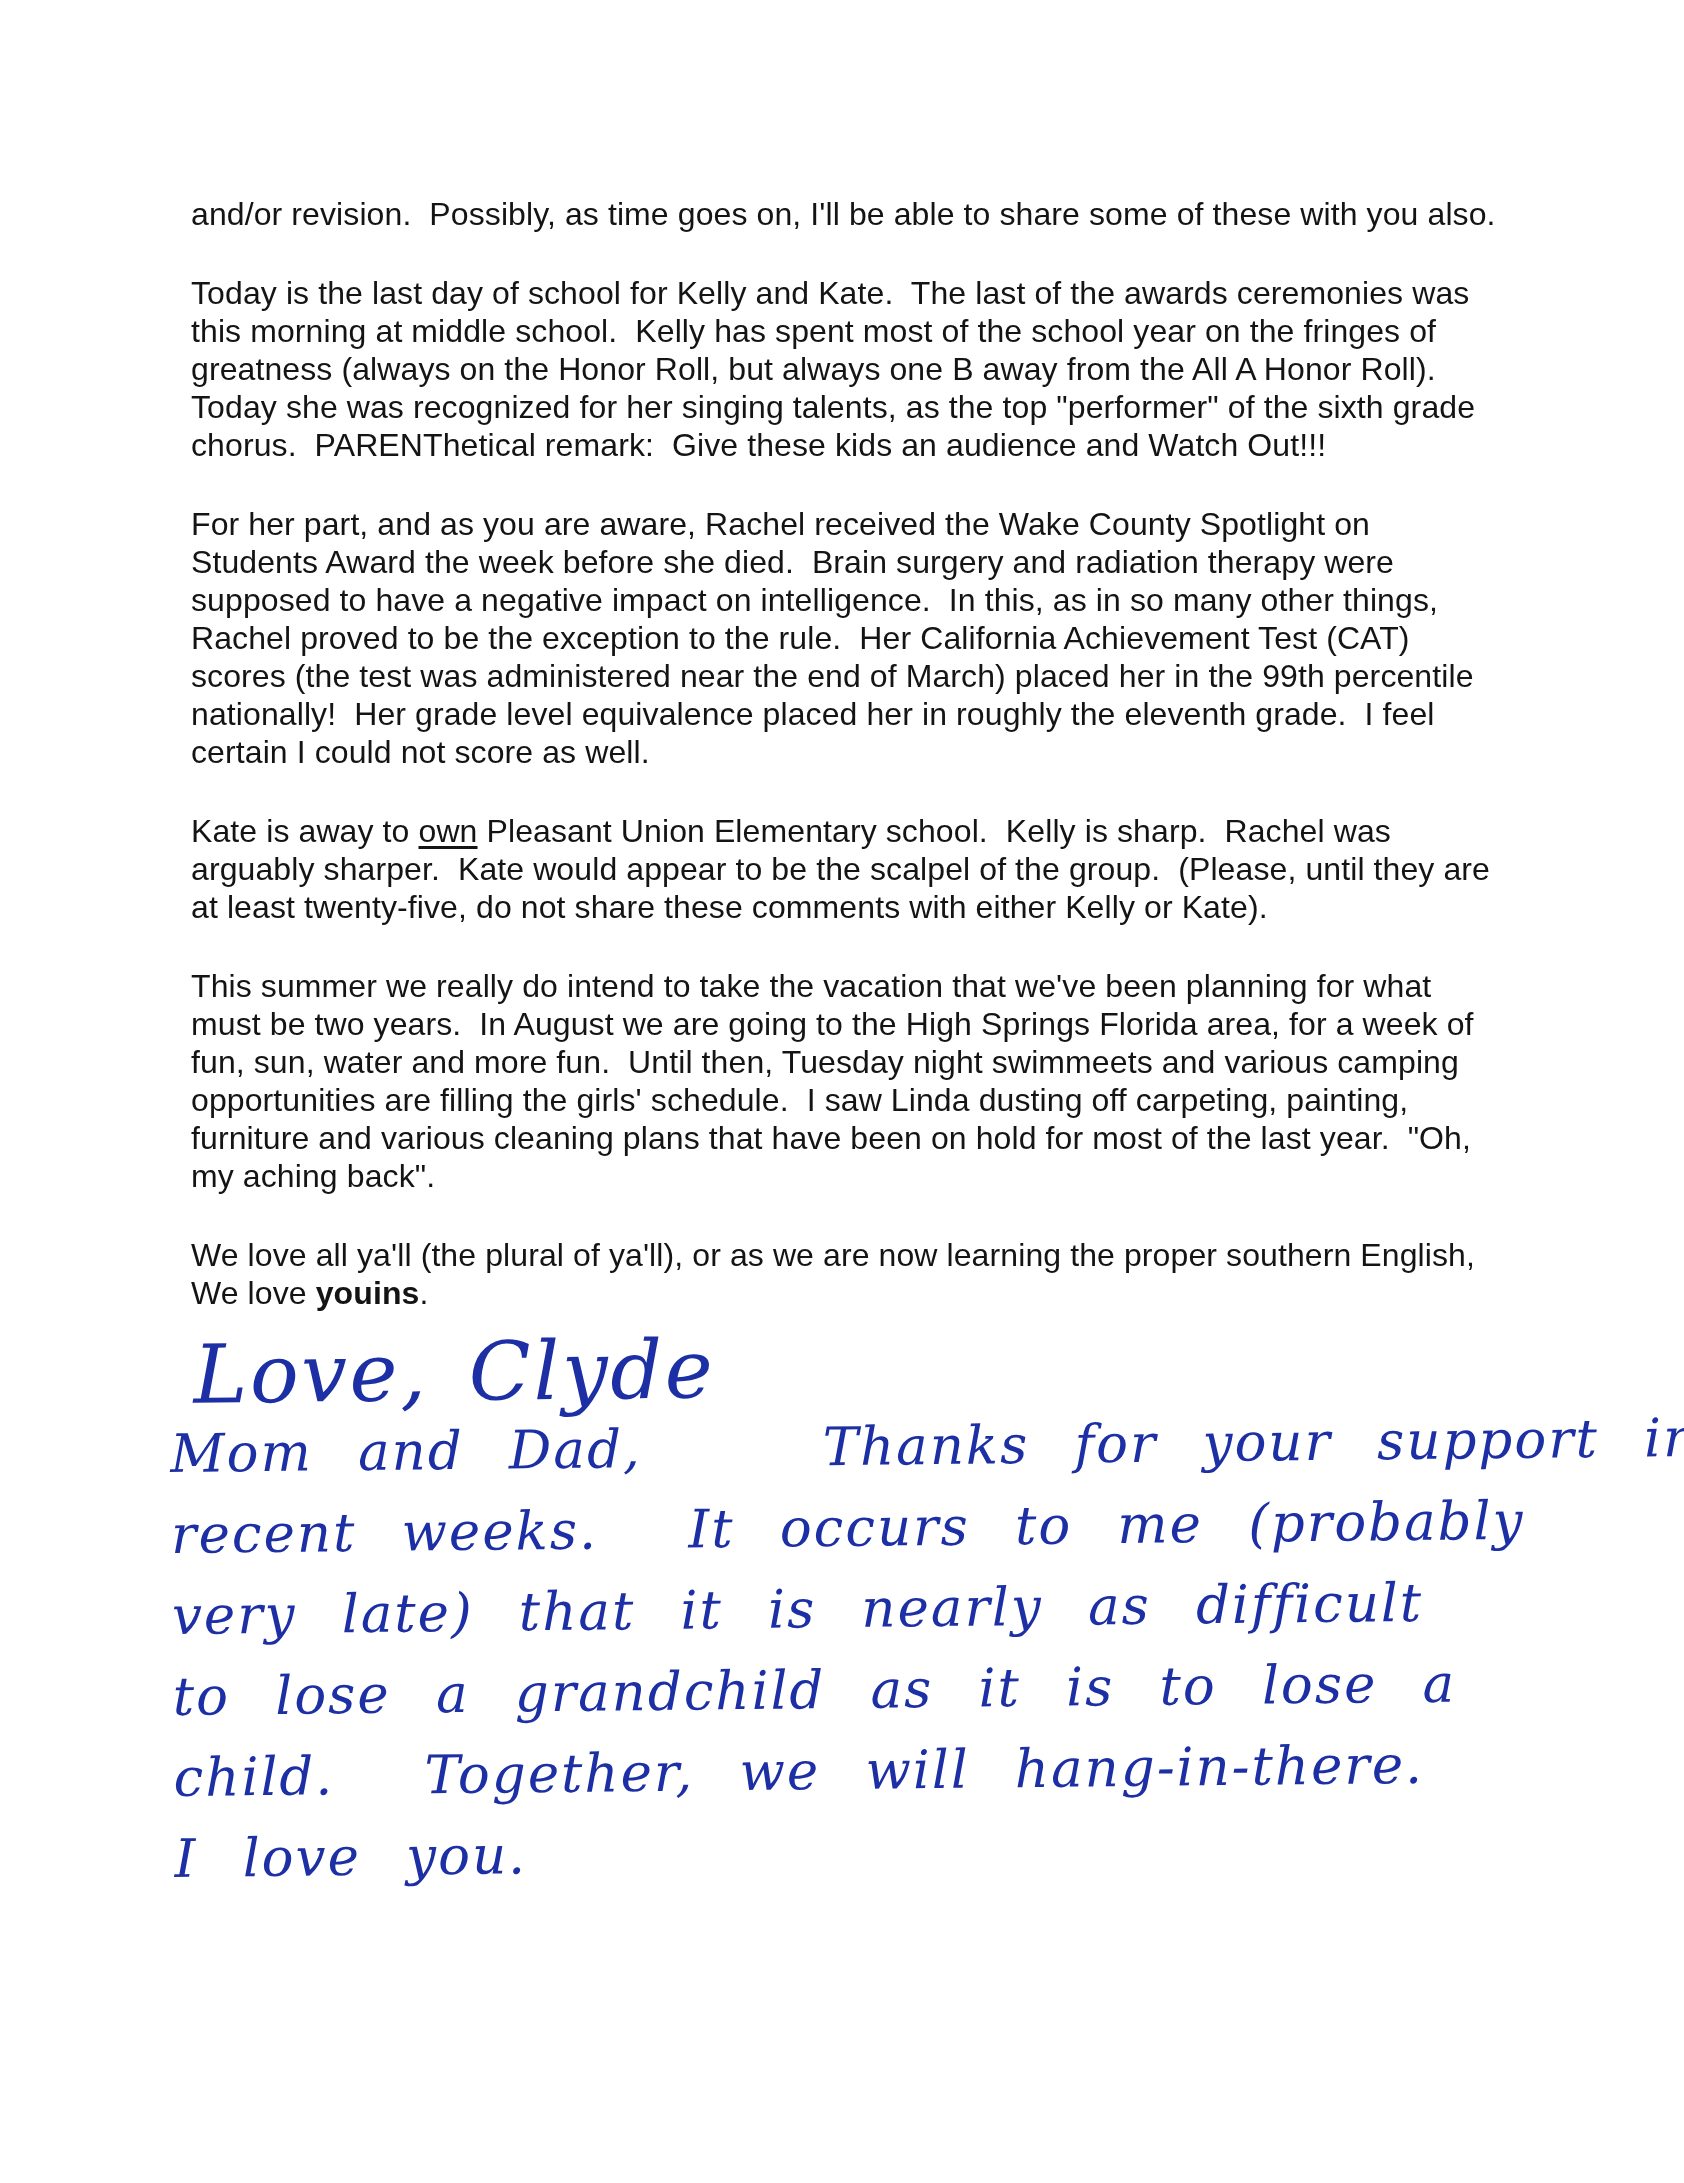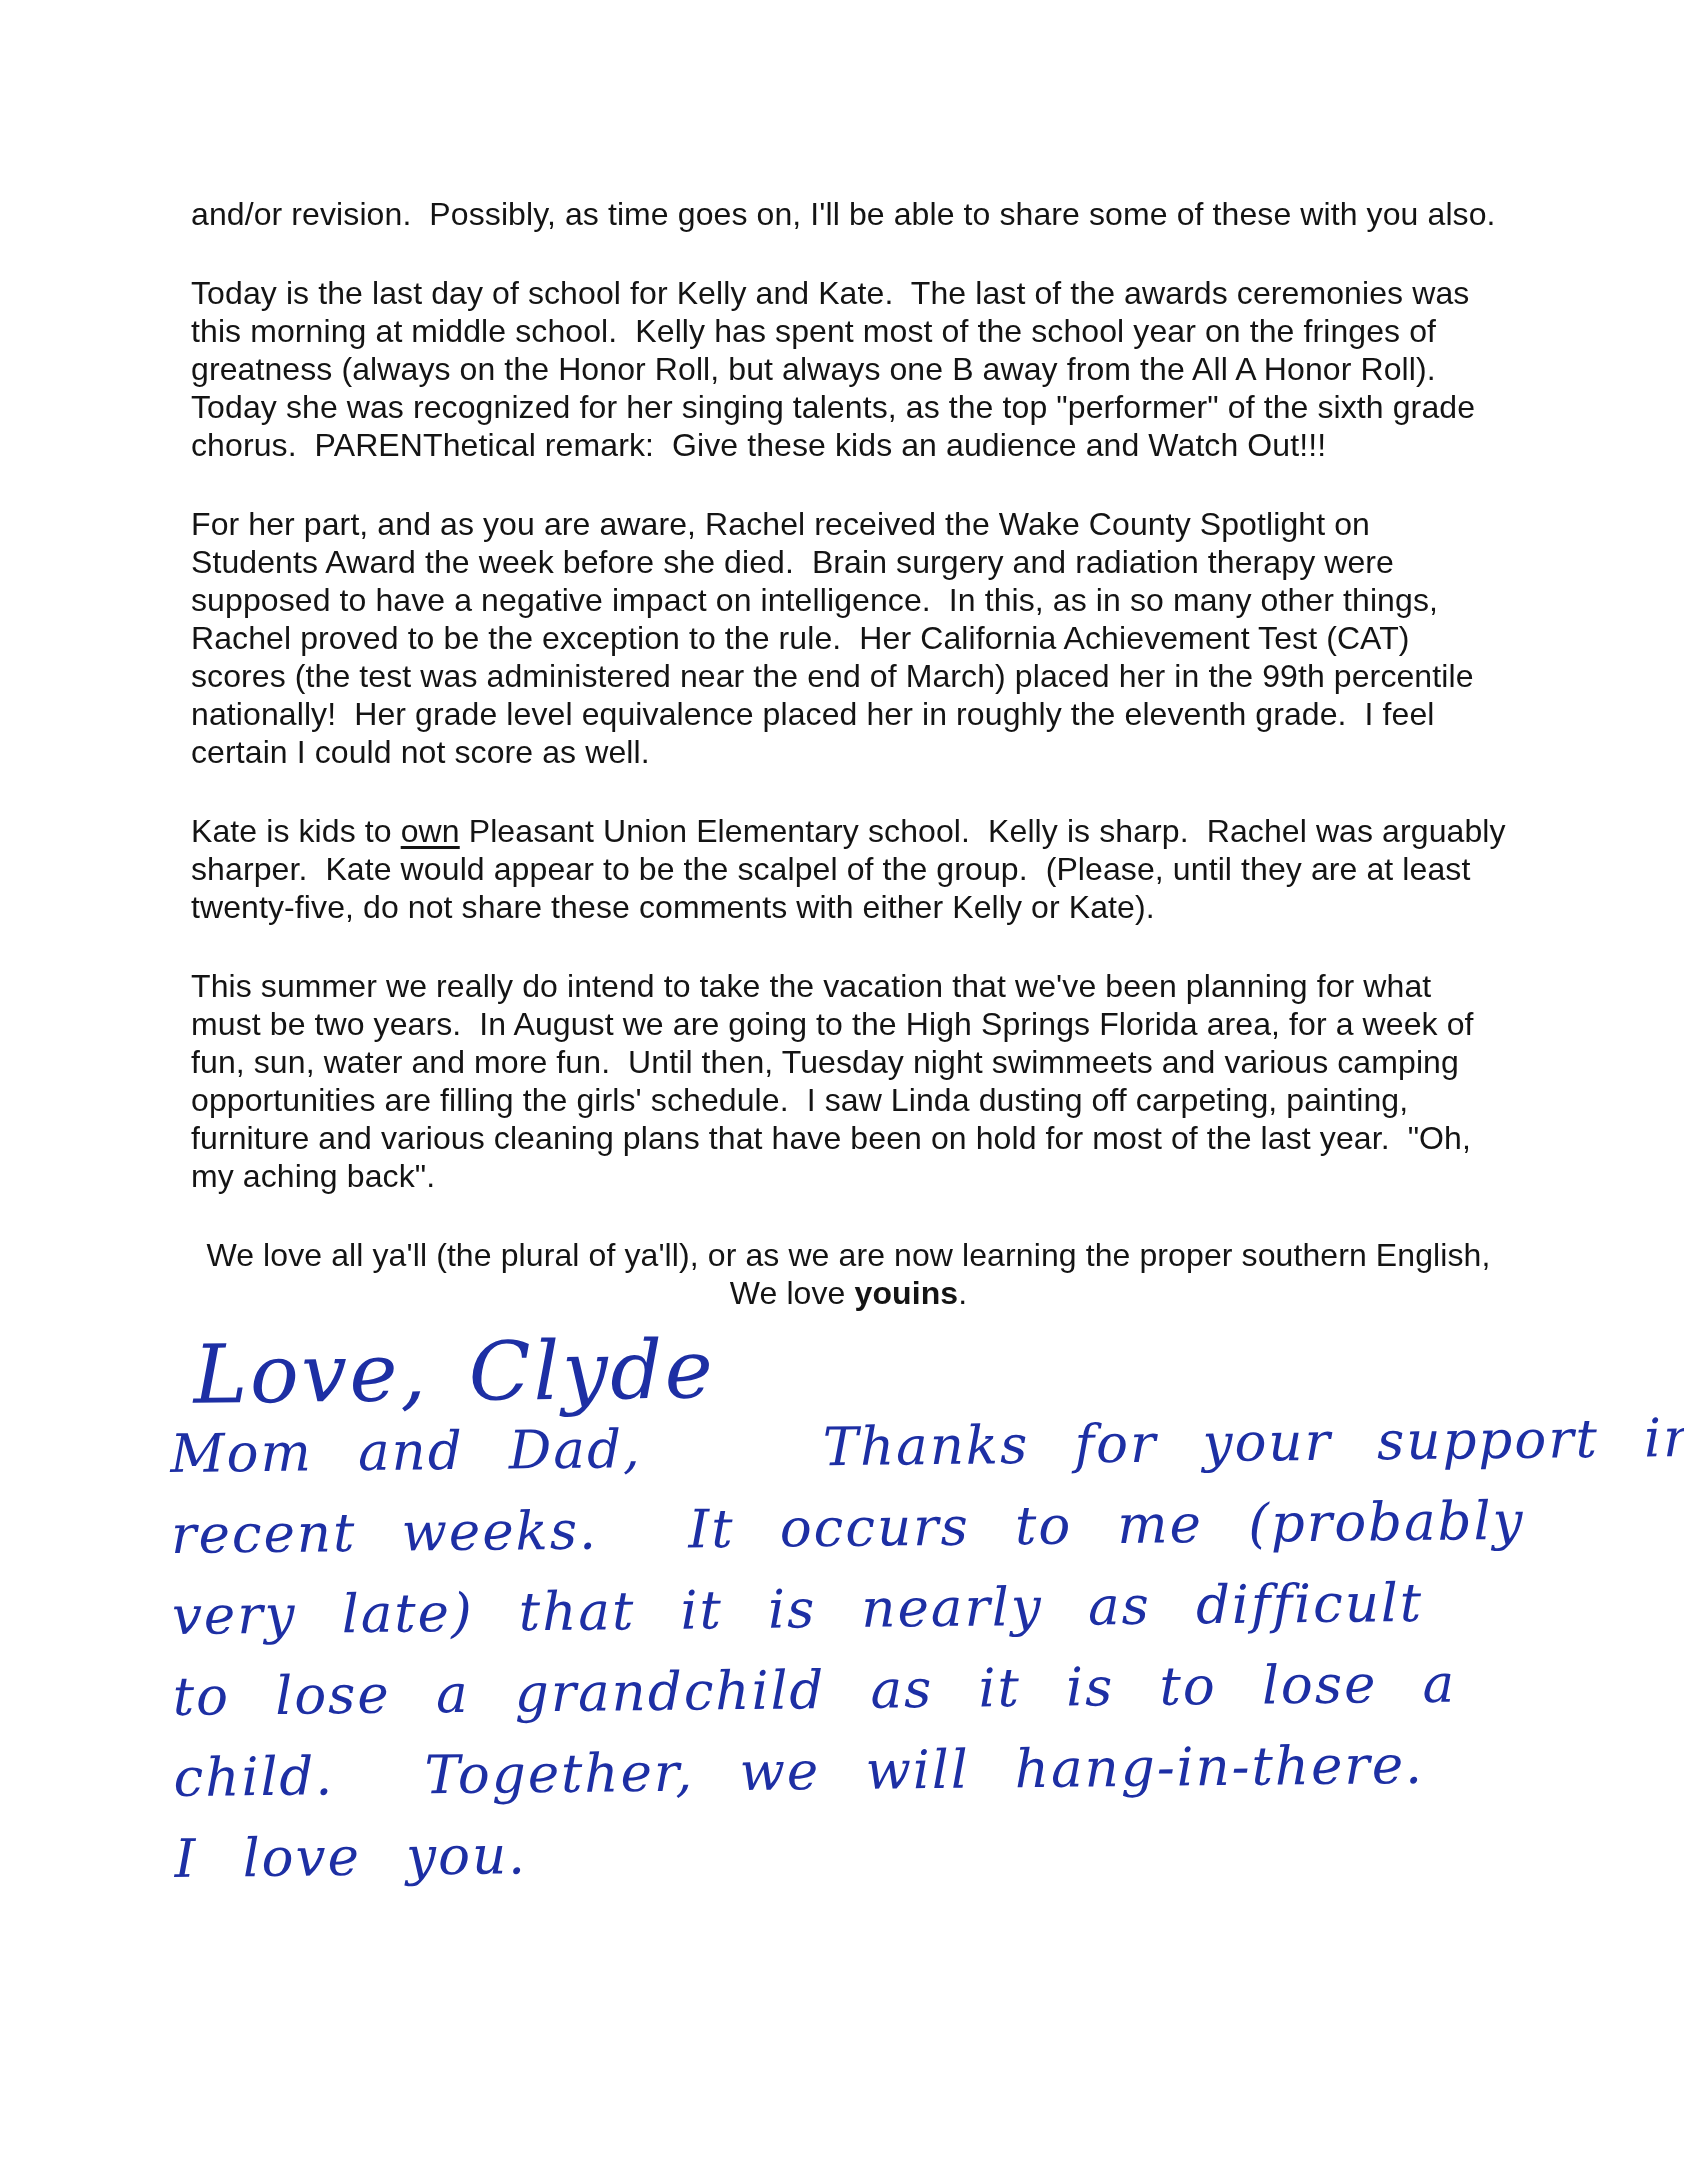--- a/index.html
+++ b/index.html
@@ -24,21 +24,20 @@
     line-height: 38px;
     color: #141414;
     letter-spacing: 0.1px;
   }
   .typed p {
     margin: 0 0 41px 0;
     white-space: pre-wrap;
   }
   .typed p:last-child {
     margin-bottom: 0;
-    text-align: center;
   }
   .emph-own {
     font-weight: normal;
     text-decoration: underline;
     text-decoration-thickness: 2.6px;
     text-underline-offset: 4px;
   }
   .emph-bold {
     font-weight: bold;
   }
@@ -73,21 +72,21 @@
 
 <div class="page">
 
   <div class="typed">
     <p>and/or revision.  Possibly, as time goes on, I'll be able to share some of these with you also.</p>
 
     <p>Today is the last day of school for Kelly and Kate.  The last of the awards ceremonies was this morning at middle school.  Kelly has spent most of the school year on the fringes of greatness (always on the Honor Roll, but always one B away from the All A Honor Roll).  Today she was recognized for her singing talents, as the top "performer" of the sixth grade chorus.  PARENThetical remark:  Give these kids an audience and Watch Out!!!</p>
 
     <p>For her part, and as you are aware, Rachel received the Wake County Spotlight on Students Award the week before she died.  Brain surgery and radiation therapy were supposed to have a negative impact on intelligence.  In this, as in so many other things, Rachel proved to be the exception to the rule.  Her California Achievement Test (CAT) scores (the test was administered near the end of March) placed her in the 99th percentile nationally!  Her grade level equivalence placed her in roughly the eleventh grade.  I feel certain I could not score as well.</p>
 
-    <p><span>Kate is kids to </span><span class="emph-own">own</span><span> Pleasant Union Elementary school.  Kelly is sharp.  Rachel was arguably sharper.  Kate would appear to be the scalpel of the group.  (Please, until they are at least twenty-five, do not share these comments with either Kelly or Kate).</span></p>
+    <p><span>Kate is away to </span><span class="emph-own">own</span><span> Pleasant Union Elementary school.  Kelly is sharp.  Rachel was arguably sharper.  Kate would appear to be the scalpel of the group.  (Please, until they are at least twenty-five, do not share these comments with either Kelly or Kate).</span></p>
 
     <p>This summer we really do intend to take the vacation that we've been planning for what must be two years.  In August we are going to the High Springs Florida area, for a week of fun, sun, water and more fun.  Until then, Tuesday night swimmeets and various camping opportunities are filling the girls' schedule.  I saw Linda dusting off carpeting, painting, furniture and various cleaning plans that have been on hold for most of the last year.  "Oh, my aching back".</p>
 
     <p><span>We love all ya'll (the plural of ya'll), or as we are now learning the proper southern English,    We love </span><span class="emph-bold">youins</span><span>.</span></p>
   </div>
 
   <div class="handwriting">
     <div class="signature">Love, Clyde</div>
 
     <div class="hand-line">Mom and Dad,    Thanks for your support in</div>

